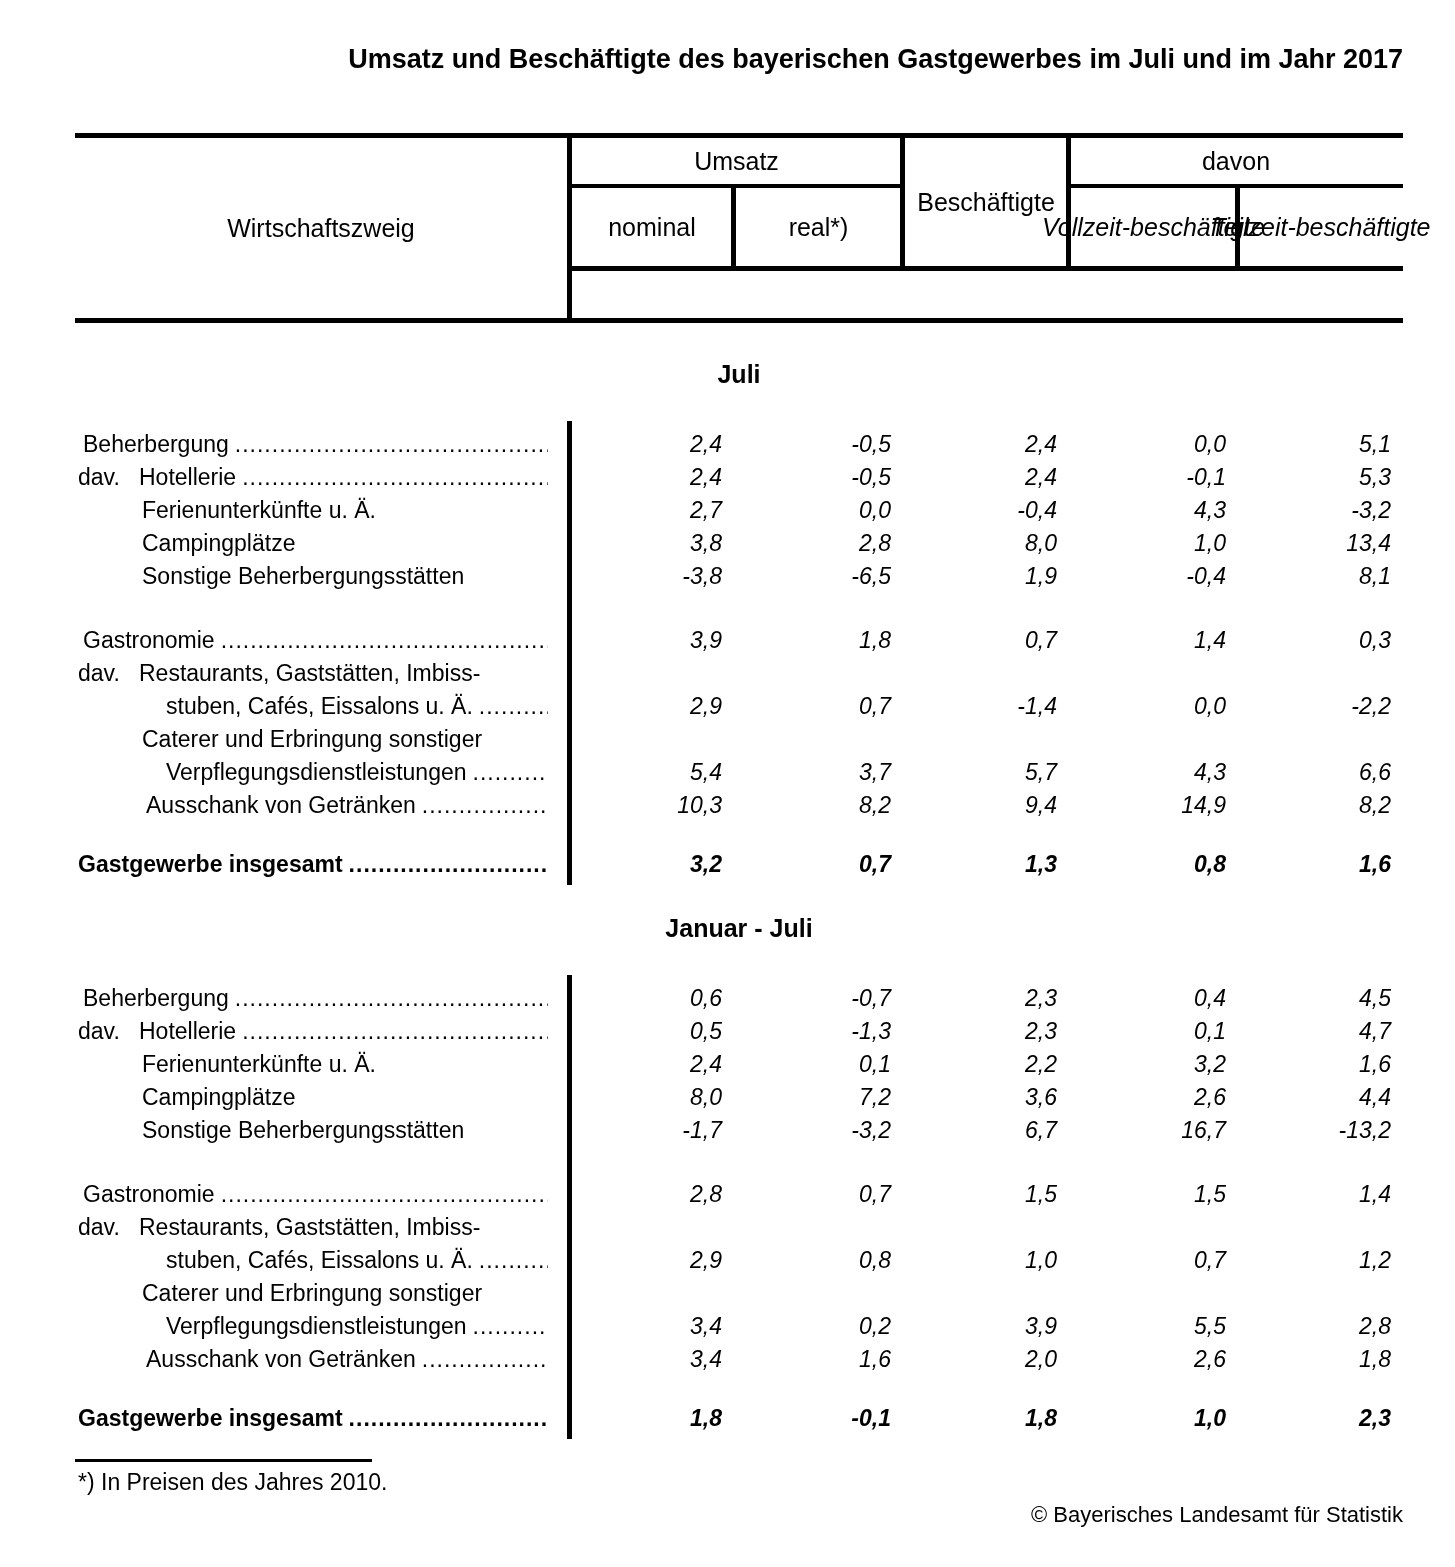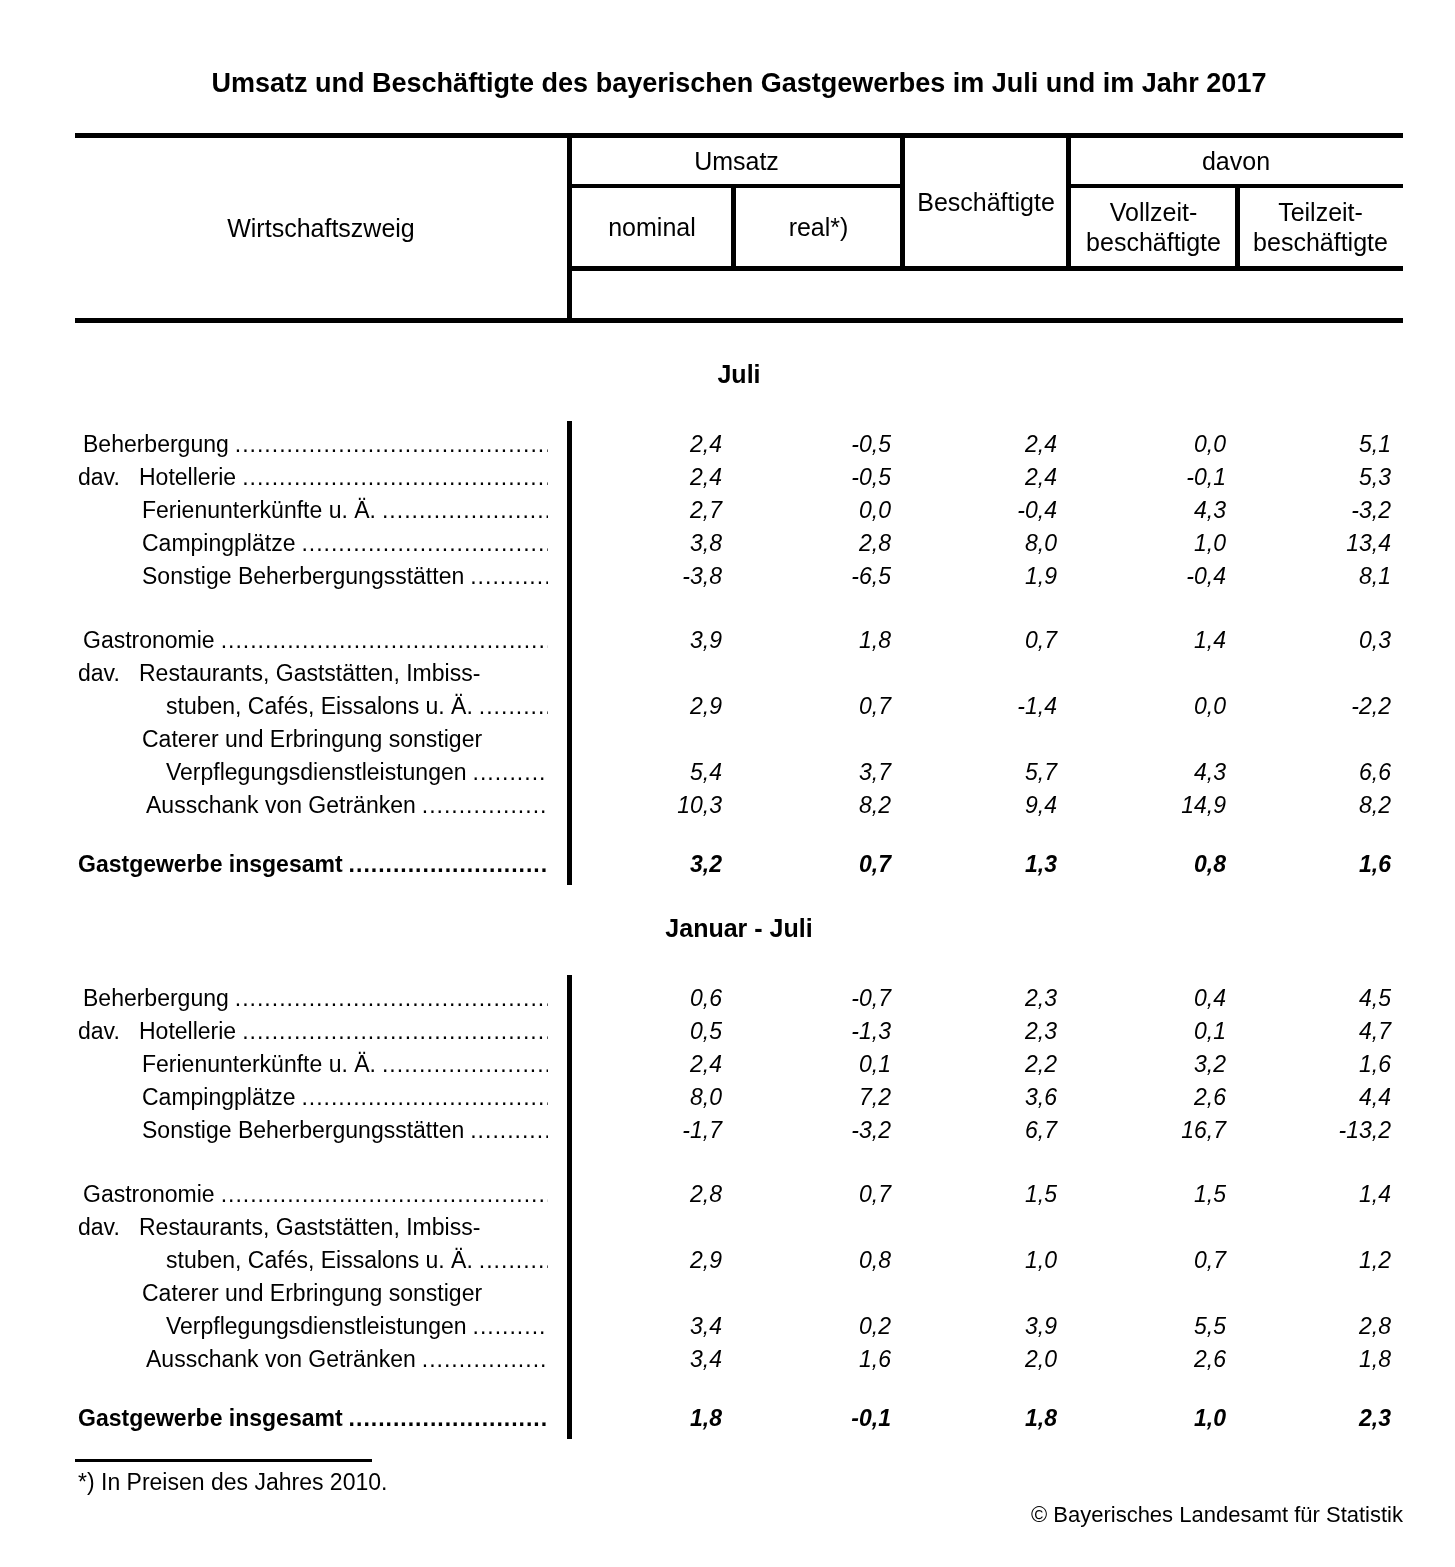--- a/index.html
+++ b/index.html
@@ -4,21 +4,21 @@
 <style>
   html,body { margin:0; padding:0; background:#fff; }
   body {
     width:1455px; height:1567px; position:relative; overflow:hidden;
     font-family:"Liberation Sans","DejaVu Sans",sans-serif; color:#000;
   }
   #page { position:absolute; left:0; top:0; width:1455px; height:1567px; }
 
   .doc-title {
     position:absolute; left:75px; top:44px; width:1328px;
-    text-align:center; font-size:27px; font-weight:bold; line-height:31px;margin-top:24px;
+    text-align:right; font-size:27px; font-weight:bold; line-height:31px;
   }
   .doc-subtitle {
     position:absolute; left:75px; top:96px; width:1328px;
     text-align:center; font-size:24px; line-height:28px;
   }
 
   
   .line { position:absolute; background:#000; }
   .l-top        { left:75px;   top:133px; width:1328px; height:5px; }
   .l-mid-ums    { left:570px;  top:184px; width:333px;  height:4px; }
@@ -28,21 +28,21 @@
   .v-left       { left:567px;  top:133px; width:5px; height:190px; }
   .v-nom-real   { left:731px;  top:188px; width:5px; height:78px; }
   .v-real-besch { left:900px;  top:138px; width:5px; height:128px; }
   .v-besch-dav  { left:1066px; top:138px; width:5px; height:128px; }
   .v-voll-teil  { left:1235px; top:188px; width:5px; height:78px; }
 
   .hcell {
     position:absolute; display:flex; align-items:center; justify-content:center;
     font-size:25px; text-align:center;
   }
-  .hcell.two { flex-direction:column; line-height:30px; }
+  .hcell.two { flex-direction:row; line-height:30px;font-style:italic; }
   .h-wirtschaft { left:75px;   top:138px; width:492px; height:180px; }
   .h-umsatz     { left:570px;  top:138px; width:333px; height:46px; }
   .h-davon      { left:1069px; top:138px; width:334px; height:46px; }
   .h-besch      { left:903px;  top:138px; width:166px; height:128px; }
   .h-nominal    { left:570px;  top:188px; width:164px; height:78px; }
   .h-real       { left:734px;  top:188px; width:169px; height:78px; }
   .h-vollzeit   { left:1069px; top:188px; width:169px; height:78px; }
   .h-teilzeit   { left:1238px; top:188px; width:165px; height:78px; }
   .h-unit       { left:570px;  top:271px; width:833px; height:47px; }
 
@@ -51,21 +51,21 @@
   .section + .section { margin-top:34px; }
   .section-heading { font-size:25px; font-weight:bold; text-align:center; height:26px; line-height:26px; }
   .rows { position:relative; margin-top:41px; }
   .vline { position:absolute; left:492px; top:-7px; width:5px; height:calc(100% + 11px); background:#000; }
 
   .row { display:flex; height:33px; line-height:33px; font-size:23px; }
   .row.bold { font-weight:bold; }
   .labelbox { width:473px; flex:none; display:flex; overflow:hidden; white-space:nowrap; box-sizing:border-box; }
   .prefix { flex:none; width:64px; padding-left:3px; box-sizing:border-box; }
   .labelbox.ind-0 { padding-left:8px; }
-  .labelbox.ind-1 { padding-left:67px; }
+  .labelbox.ind-1 { padding-left:67px;flex-direction:column; }
   .labelbox.ind-2 { padding-left:91px; }
   .labelbox.ind-3 { padding-left:71px; }
   .labelbox.ind-4 { padding-left:3px; }
   .labelbox.with-prefix { padding-left:0; }
   .lbl { flex:none; }
   .leader { flex:1; overflow:hidden; padding-left:6px; letter-spacing:1px; }
   .val {
     flex:none; box-sizing:border-box; text-align:right; padding-right:12px;
     font-style:italic;
   }

